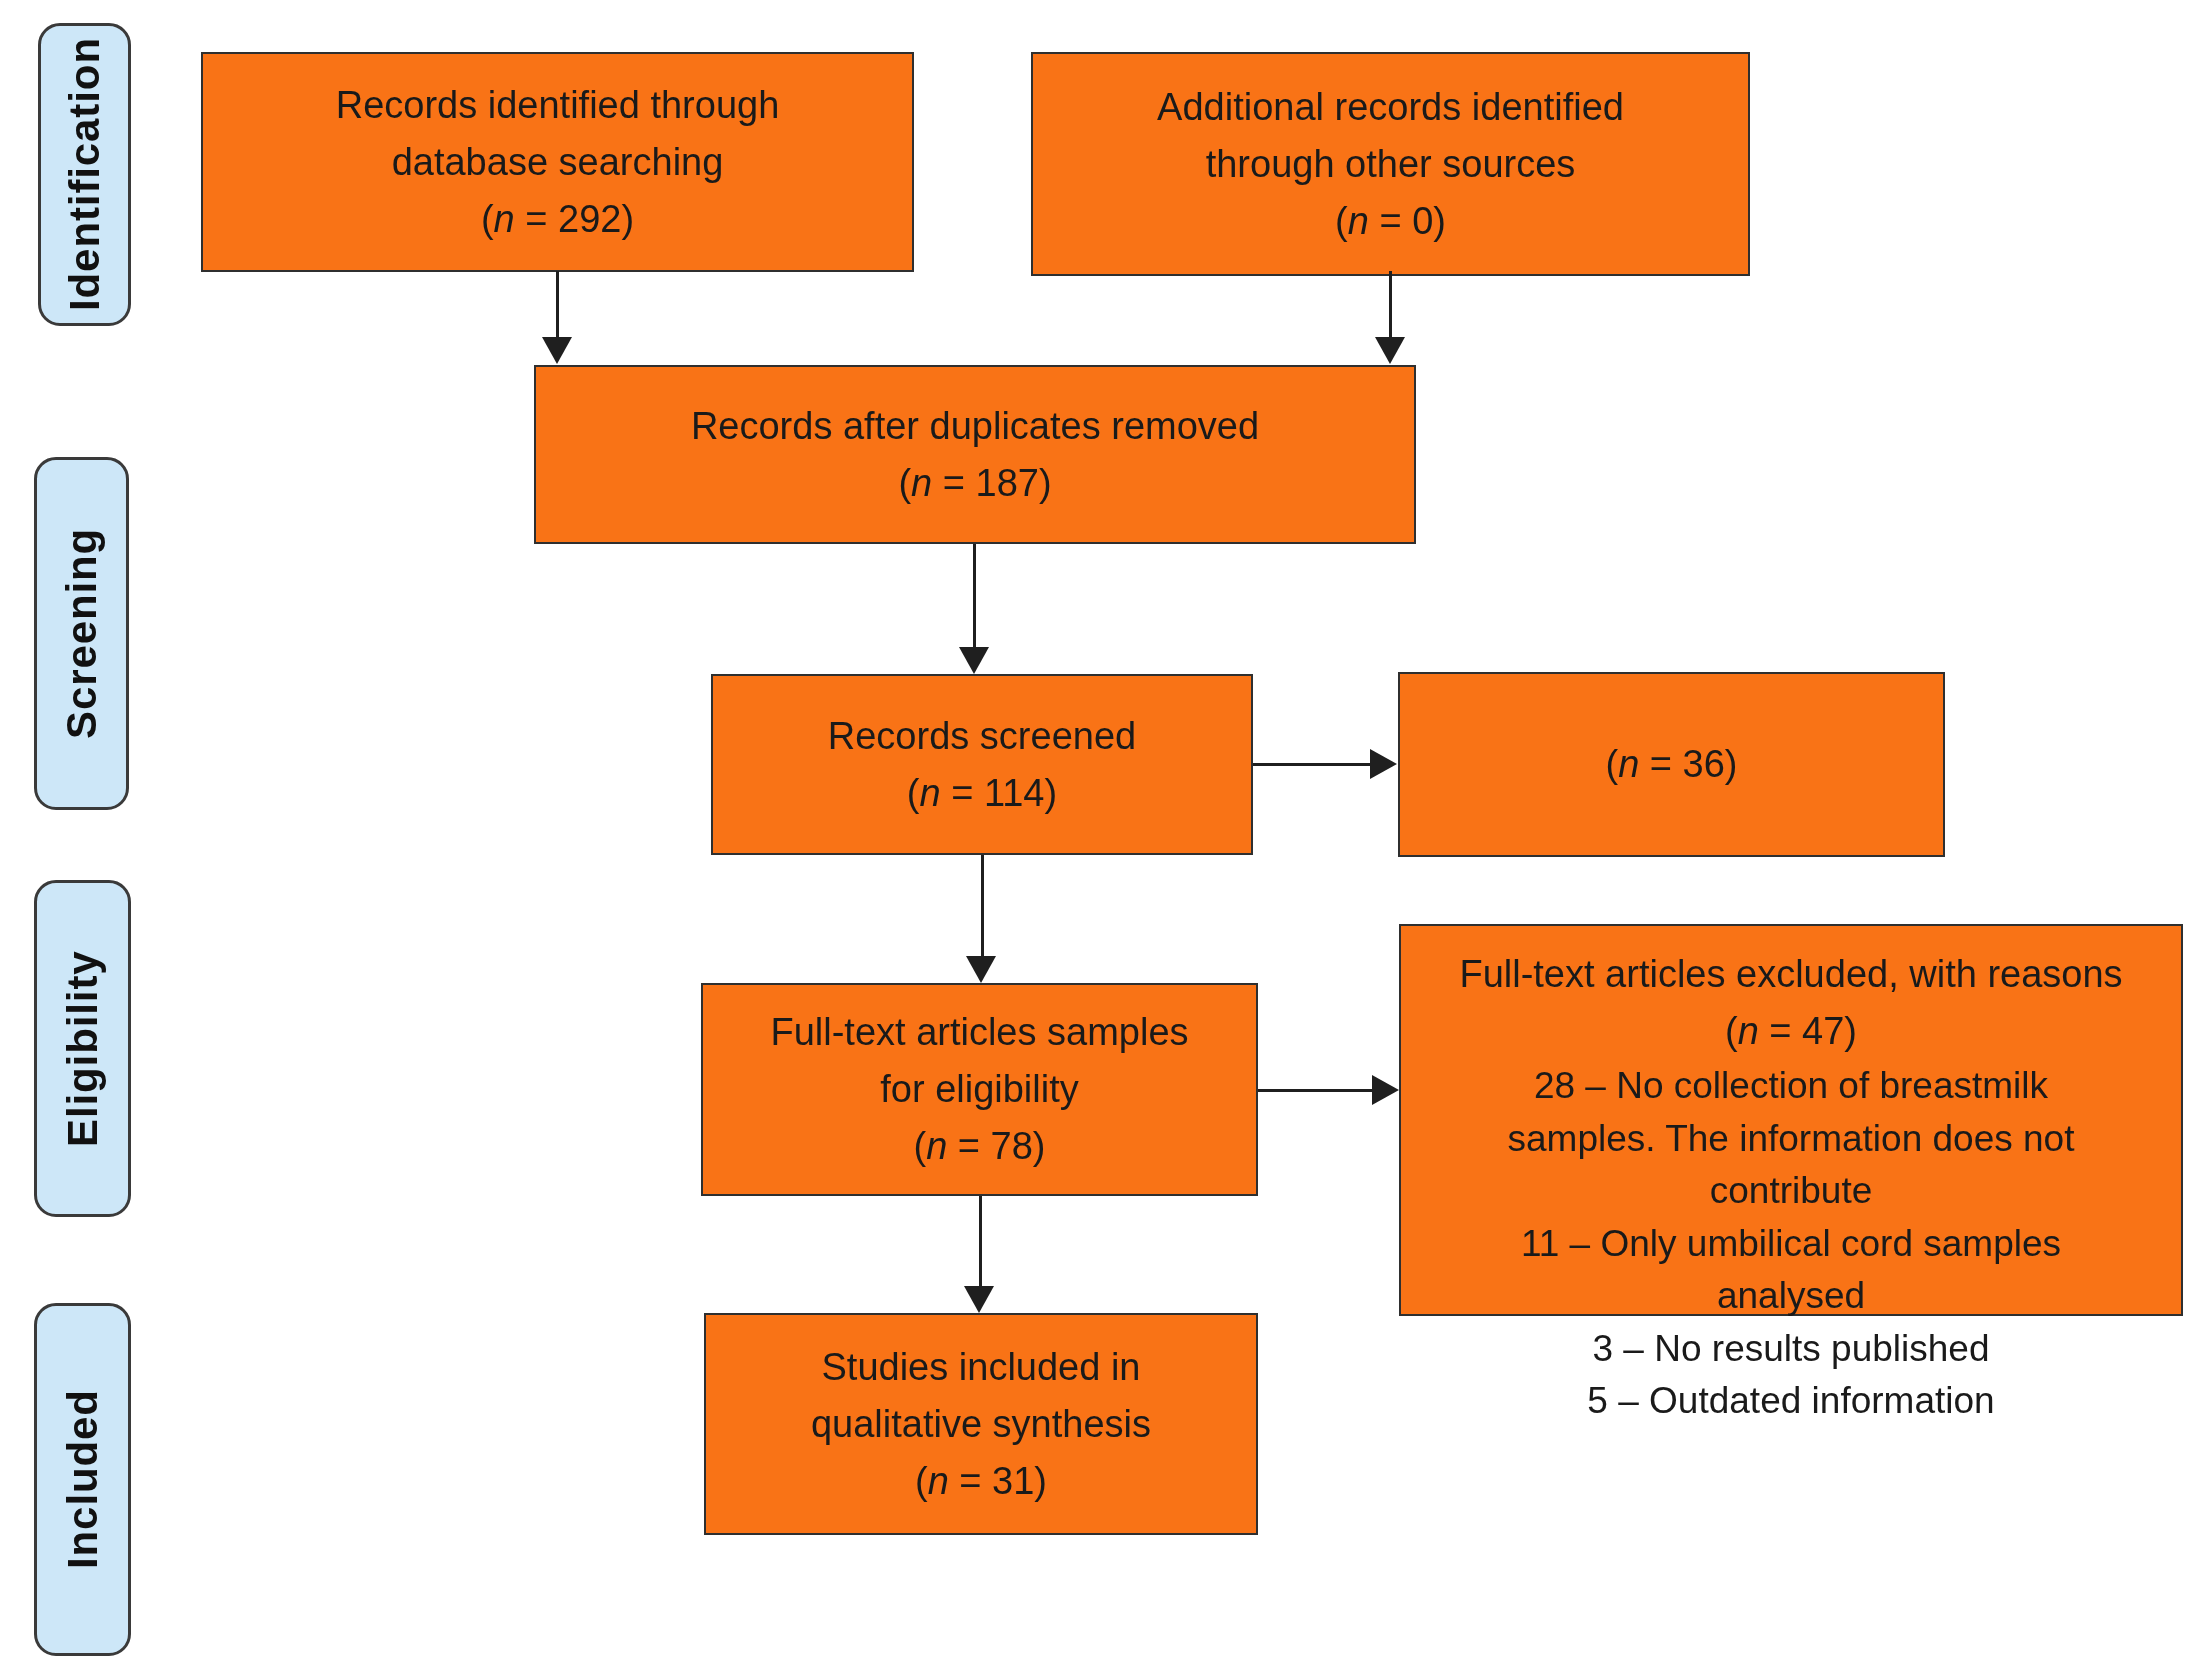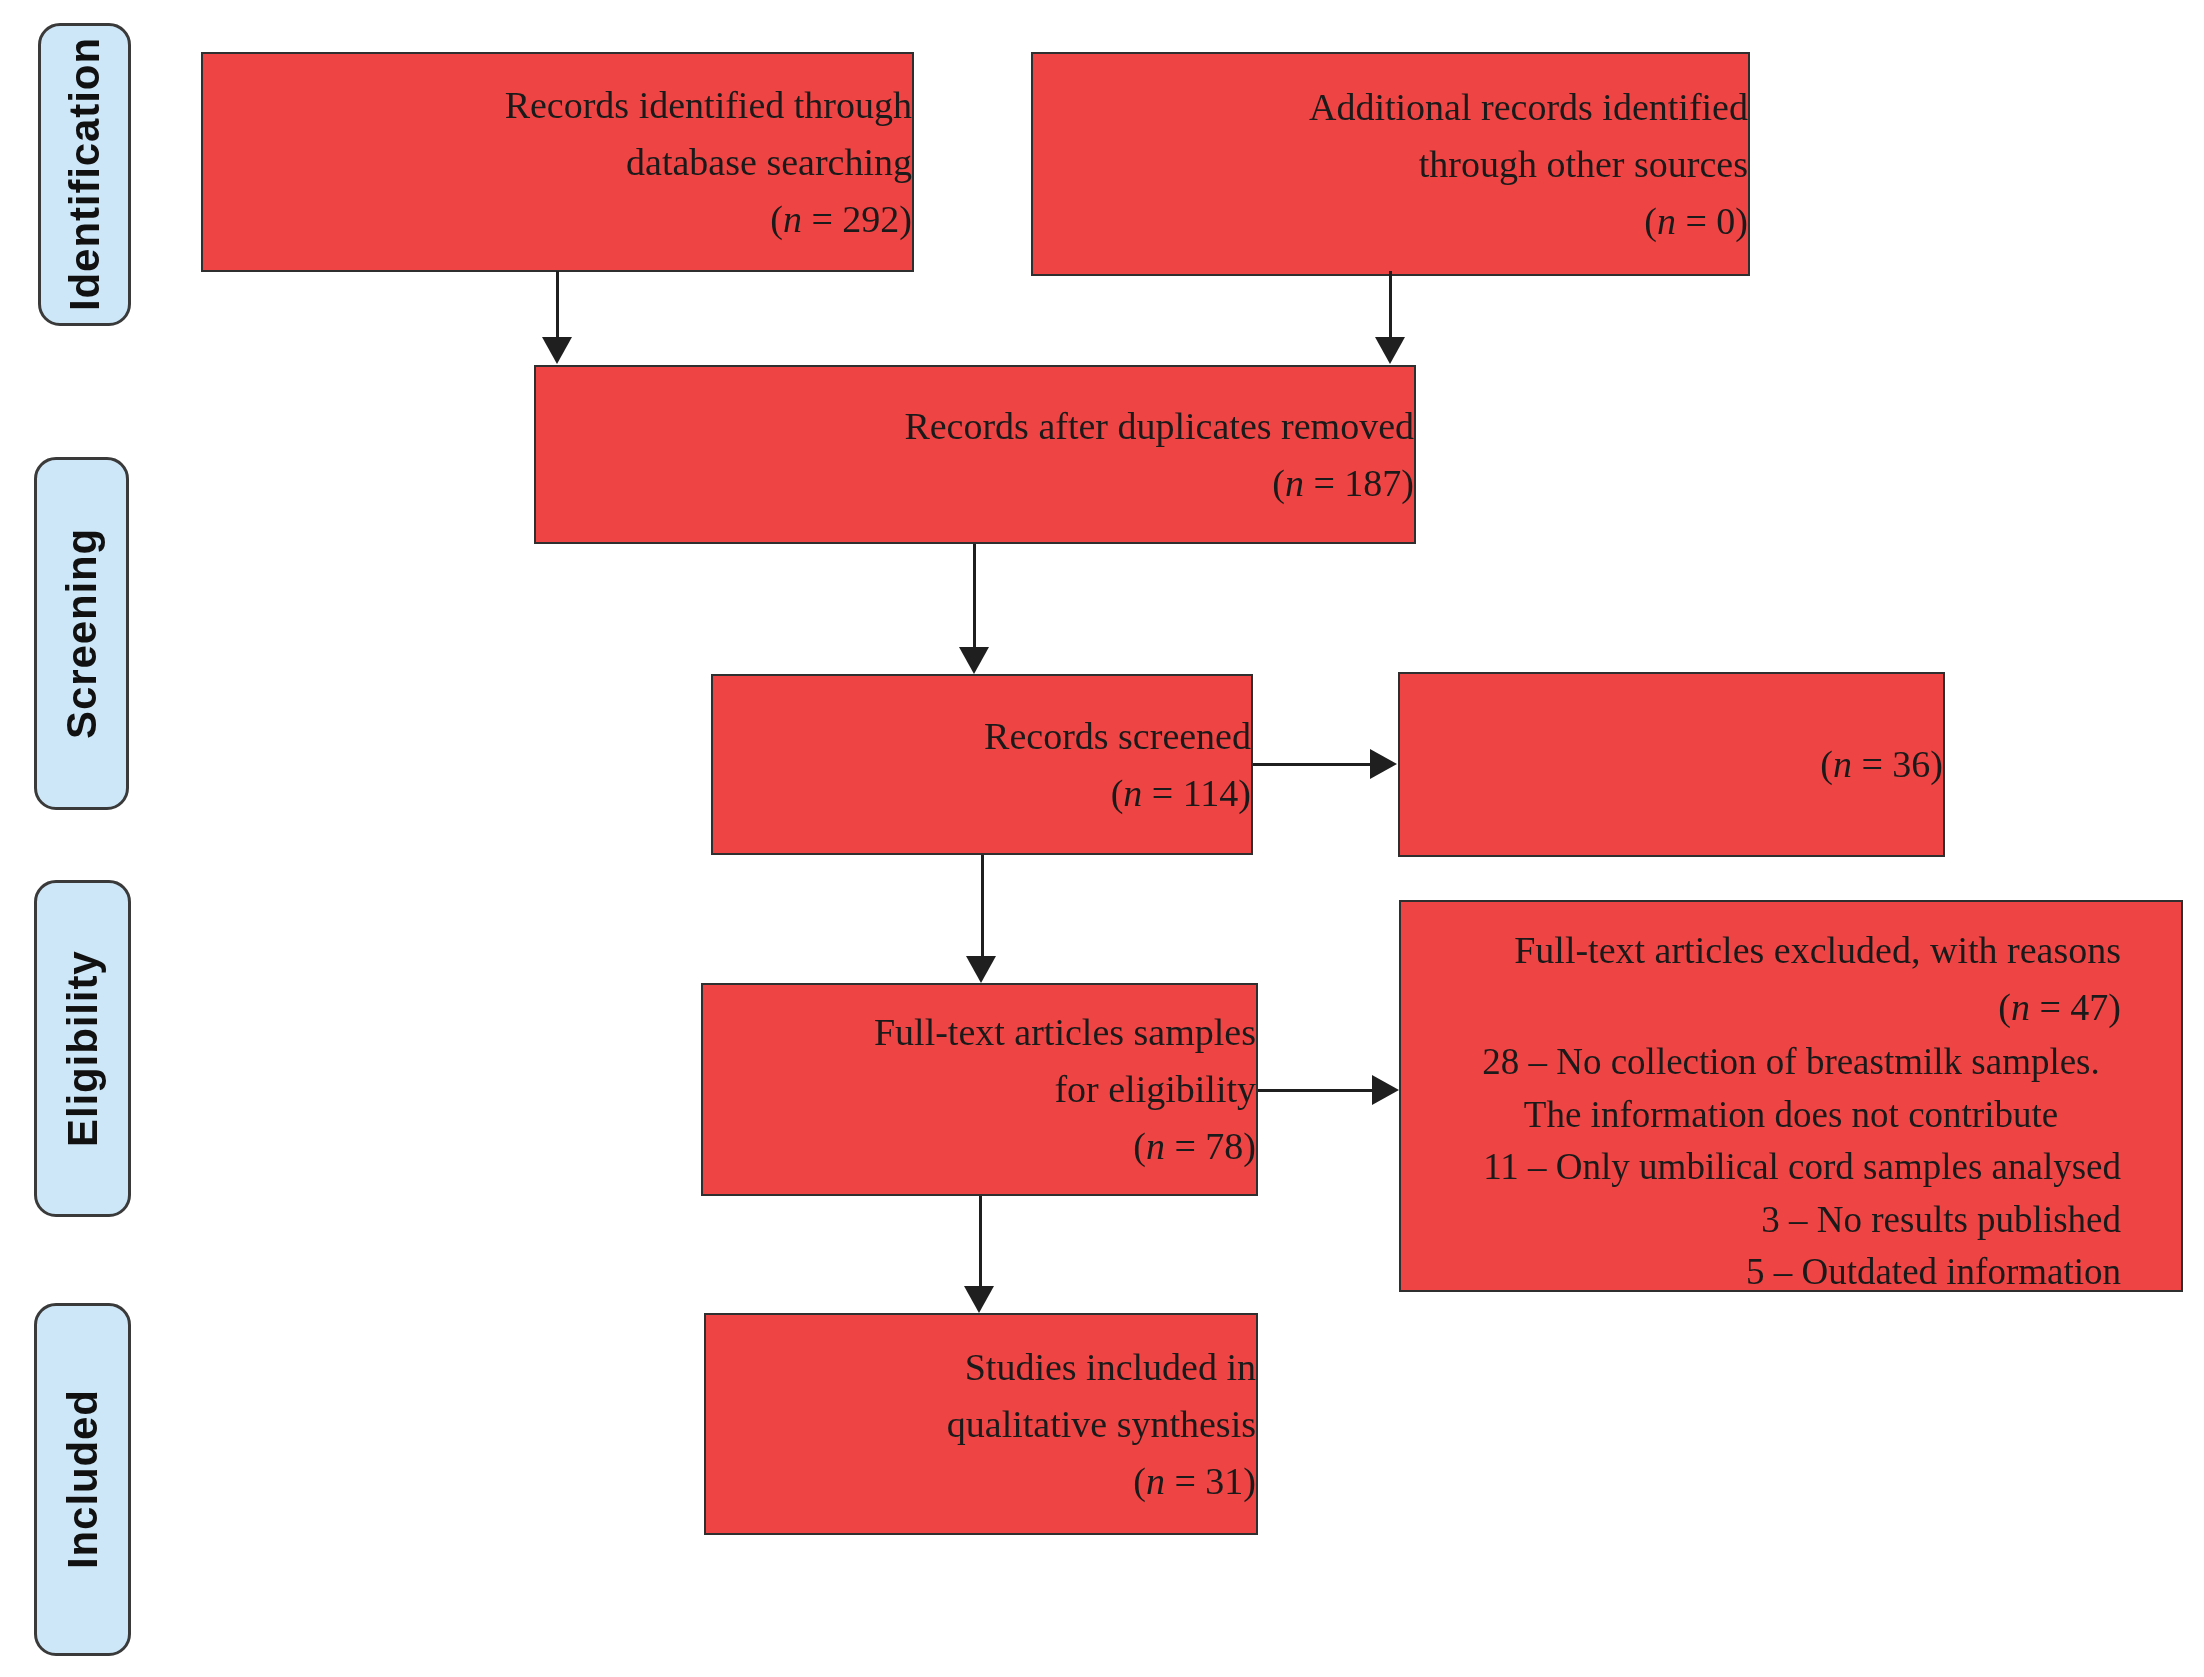--- a/index.html
+++ b/index.html
@@ -7,36 +7,35 @@
     position:relative;
     width:2205px;height:1677px;
     background:#ffffff;
     font-family:"Liberation Sans","DejaVu Sans",sans-serif;
     color:#1a1a1a;
     overflow:hidden;
   }
   
   .box{
     position:absolute;
-    background:#ef4444;
+    background:#f97316;
     border:2.7px solid #2f2f2f;
     box-sizing:border-box;
     display:flex;
     flex-direction:column;
-    align-items:flex-end;
+    align-items:center;
     justify-content:center;
     text-align:center;
     font-size:38px;
     line-height:1.5;
-    font-family:Liberation Serif, serif;
   }
   .bl{white-space:nowrap;}
   .it{font-style:italic;}
   
-  .box.reasons-box{justify-content:flex-start;padding:20px 60px;font-size:38px;}
+  .box.reasons-box{justify-content:flex-start;padding:20px 60px;font-size:38px;margin-top:24px;}
   .reason{font-size:37px;line-height:1.42;white-space:normal;}
   
   .stage{
     position:absolute;
     background:#cde7f8;
     border:3.6px solid #3a3a3a;
     border-radius:22px;
     box-sizing:border-box;
     display:flex;
     align-items:center;

